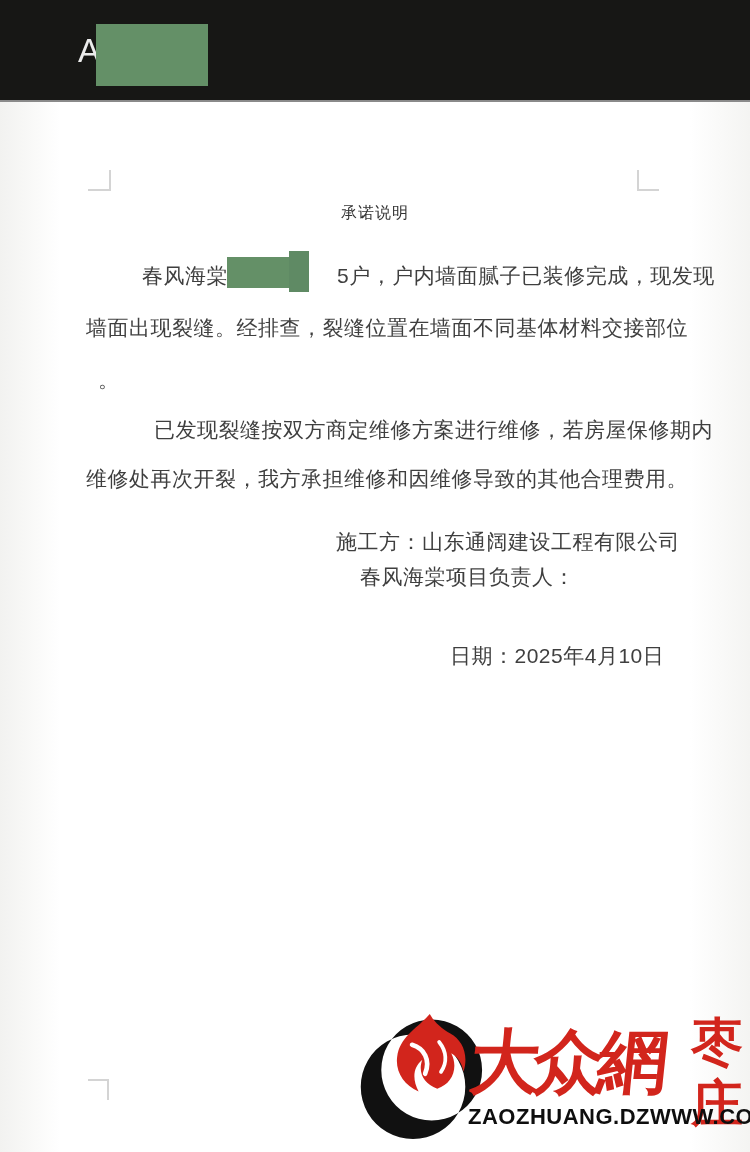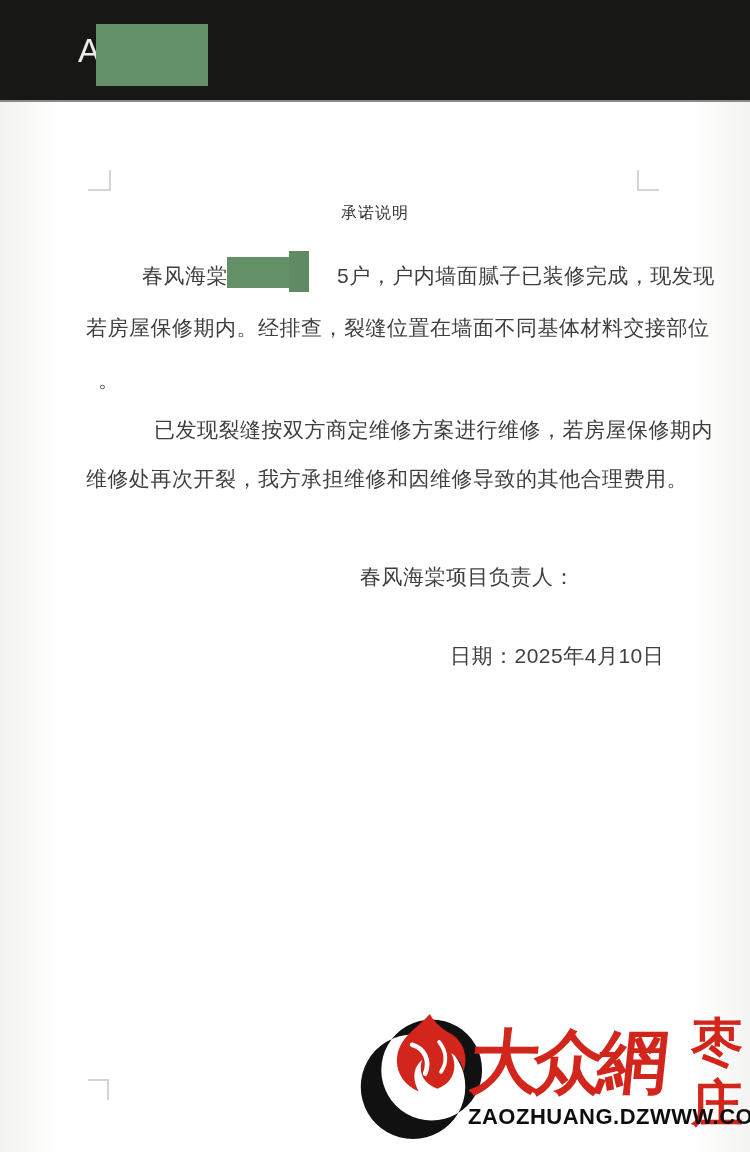--- a/index.html
+++ b/index.html
@@ -104,26 +104,27 @@
   <div class="mark mark-tr"></div>
   <div class="mark mark-bl"></div>
 
   <div class="doc-title">承诺说明</div>
 
   <span class="tline l-p1a-prefix">春风海棠A</span>
   <div class="body-redaction-main"></div>
   <div class="body-redaction-tab"></div>
   <span class="tline l-p1a-suffix">5户，户内墙面腻子已装修完成，现发现</span>
 
-  <span class="tline l-p1b">若房屋保修期内。经排查，裂缝位置在墙面不同基体材料交接部位</span>
+  <span class="tline l-p1b">墙面出现裂缝。经排查，裂缝位置在墙面不同基体材料交接部位</span>
   <span class="tline l-p1c">。</span>
 
   <span class="tline l-p2a">已发现裂缝按双方商定维修方案进行维修，若房屋保修期内</span>
   <span class="tline l-p2b">维修处再次开裂，我方承担维修和因维修导致的其他合理费用。</span>
 
+  <span class="tline l-sig1">施工方：山东通阔建设工程有限公司</span>
   <span class="tline l-sig2">春风海棠项目负责人：</span>
   <span class="tline l-date">日期：2025年4月10日</span>
 
   <div class="wm">
     <svg class="wm-mark" viewBox="0 0 150 150" xmlns="http://www.w3.org/2000/svg">
 
       <path fill-rule="evenodd" fill="#111111" d="M60,22 A56,56 0 1,0 60.05,22 Z M80,6 A54,54 0 1,0 80.05,6 Z"></path>
 
       <path fill="#d2251c" d="M78,0 C64,16 46,24 43,46 C41,62 50,76 66,83
                C59,70 60,57 70,49 C65,62 71,75 86,80

